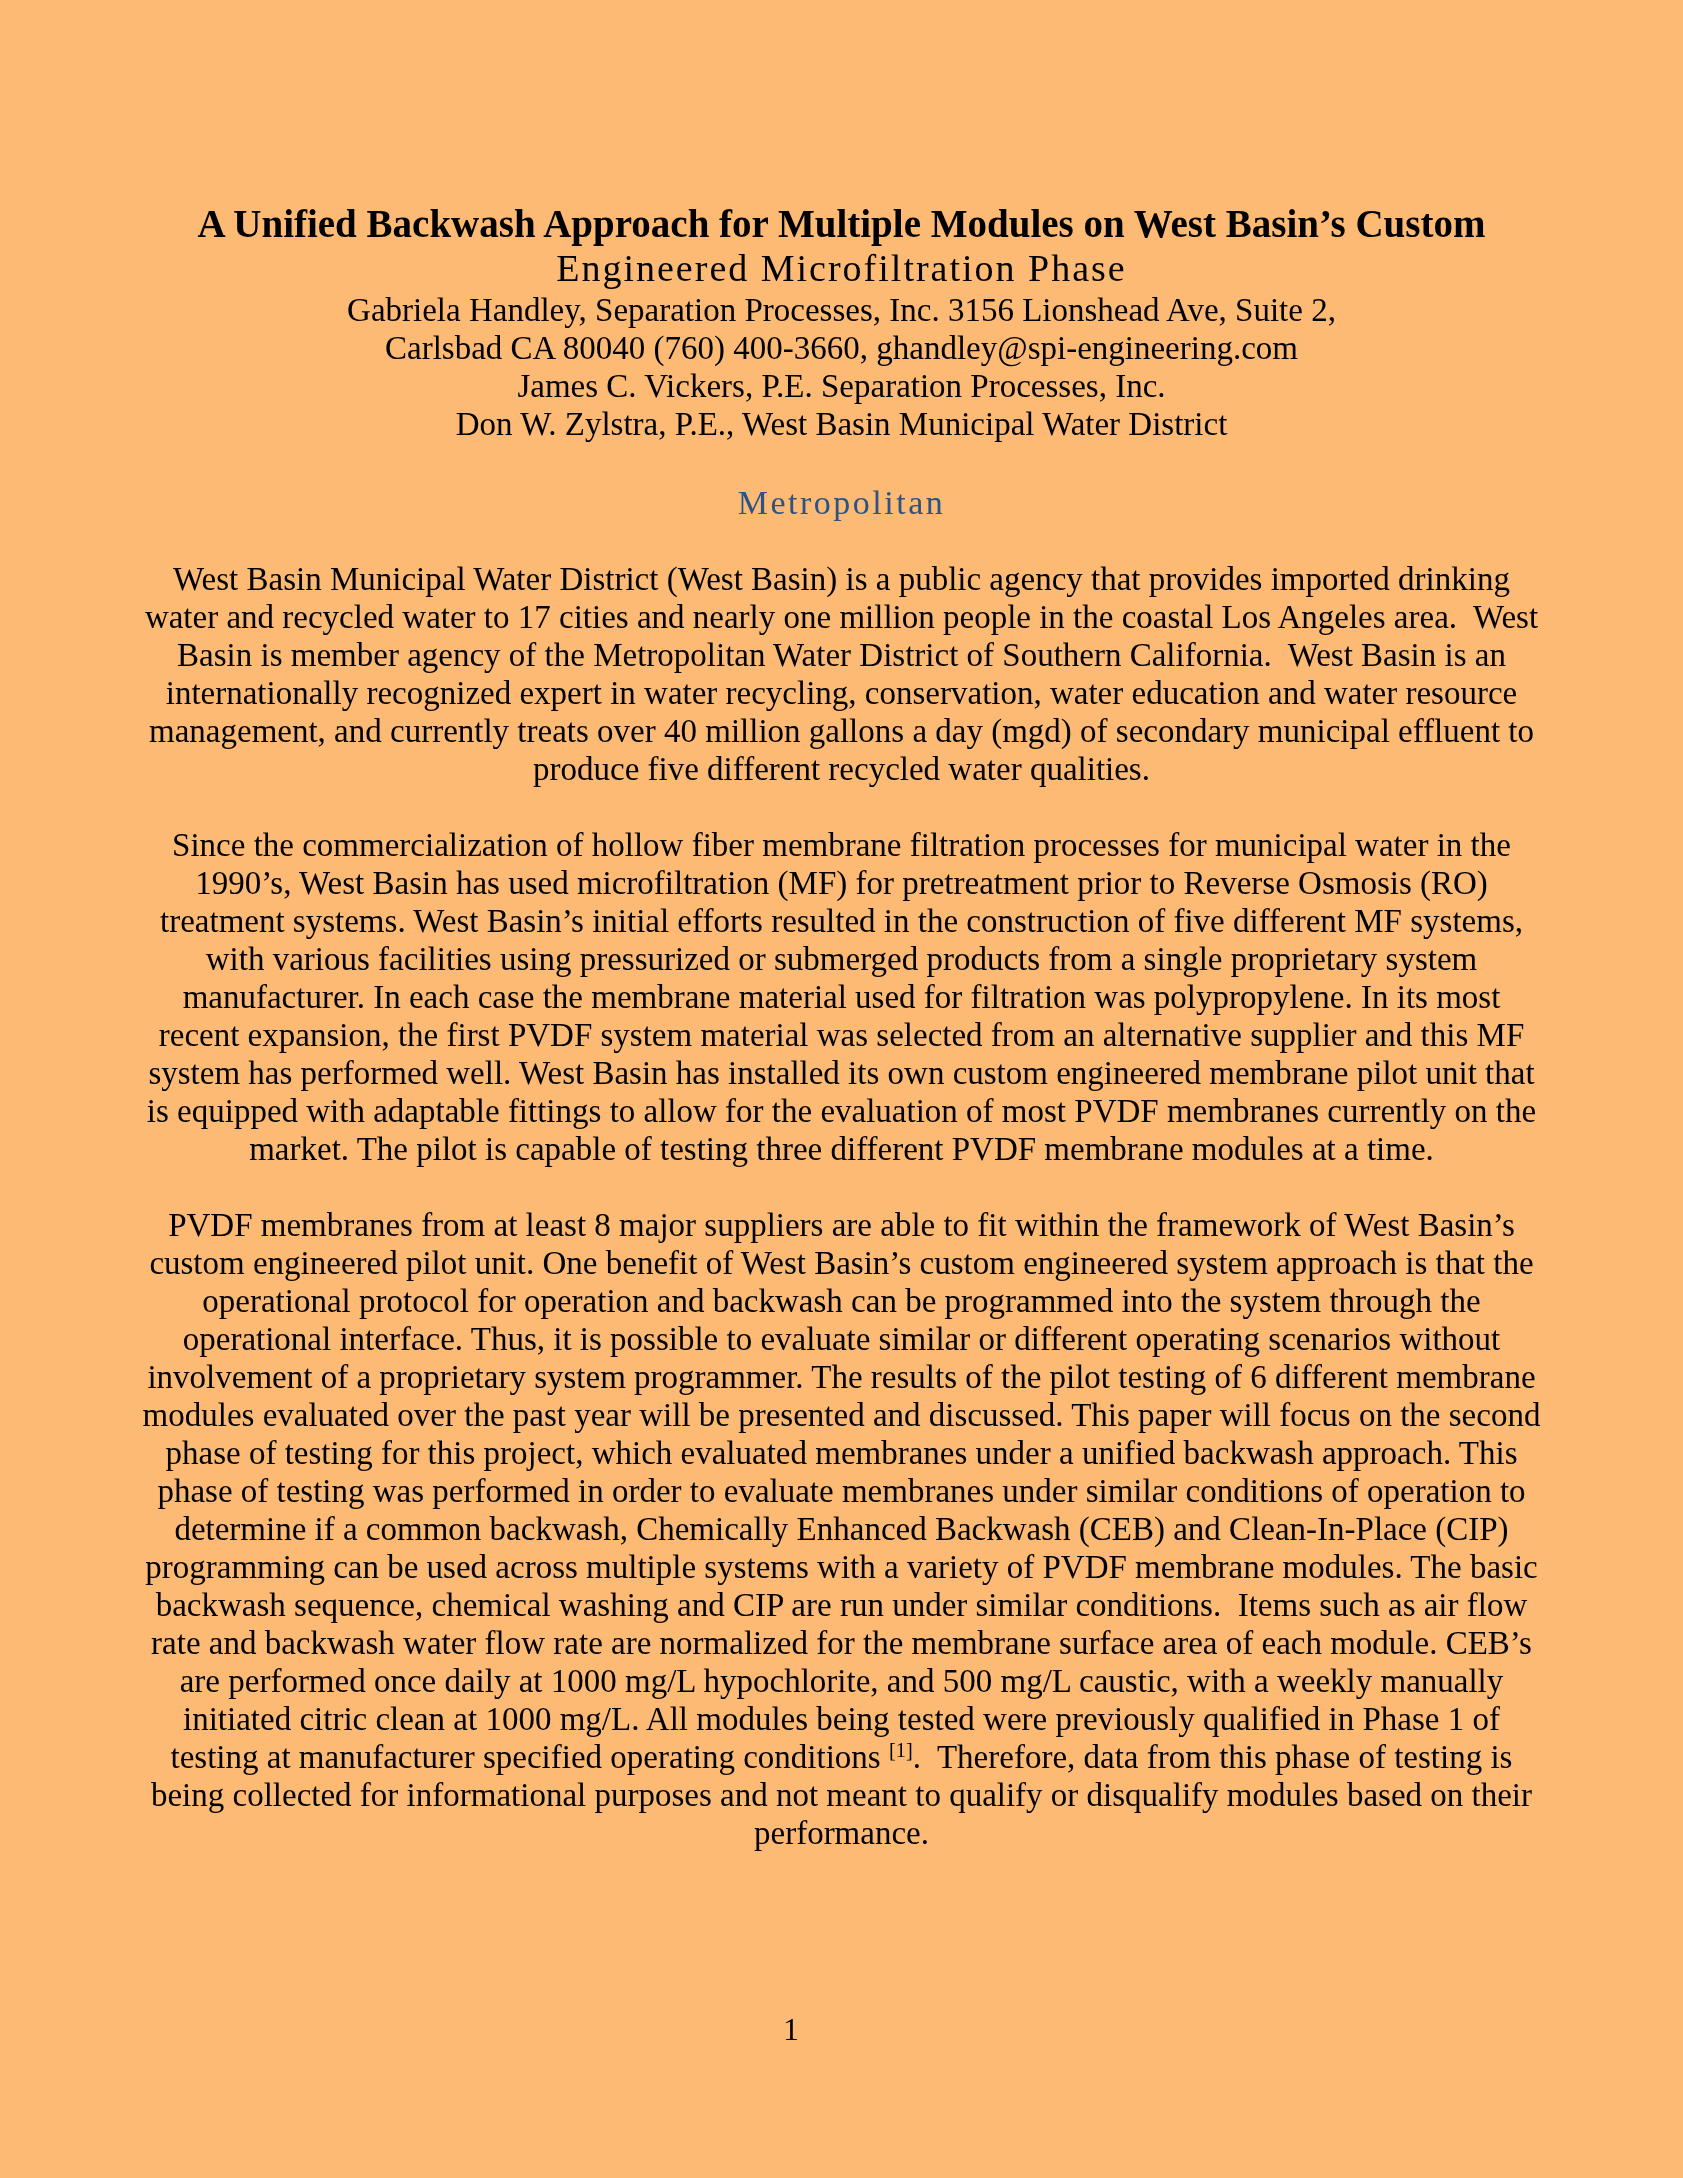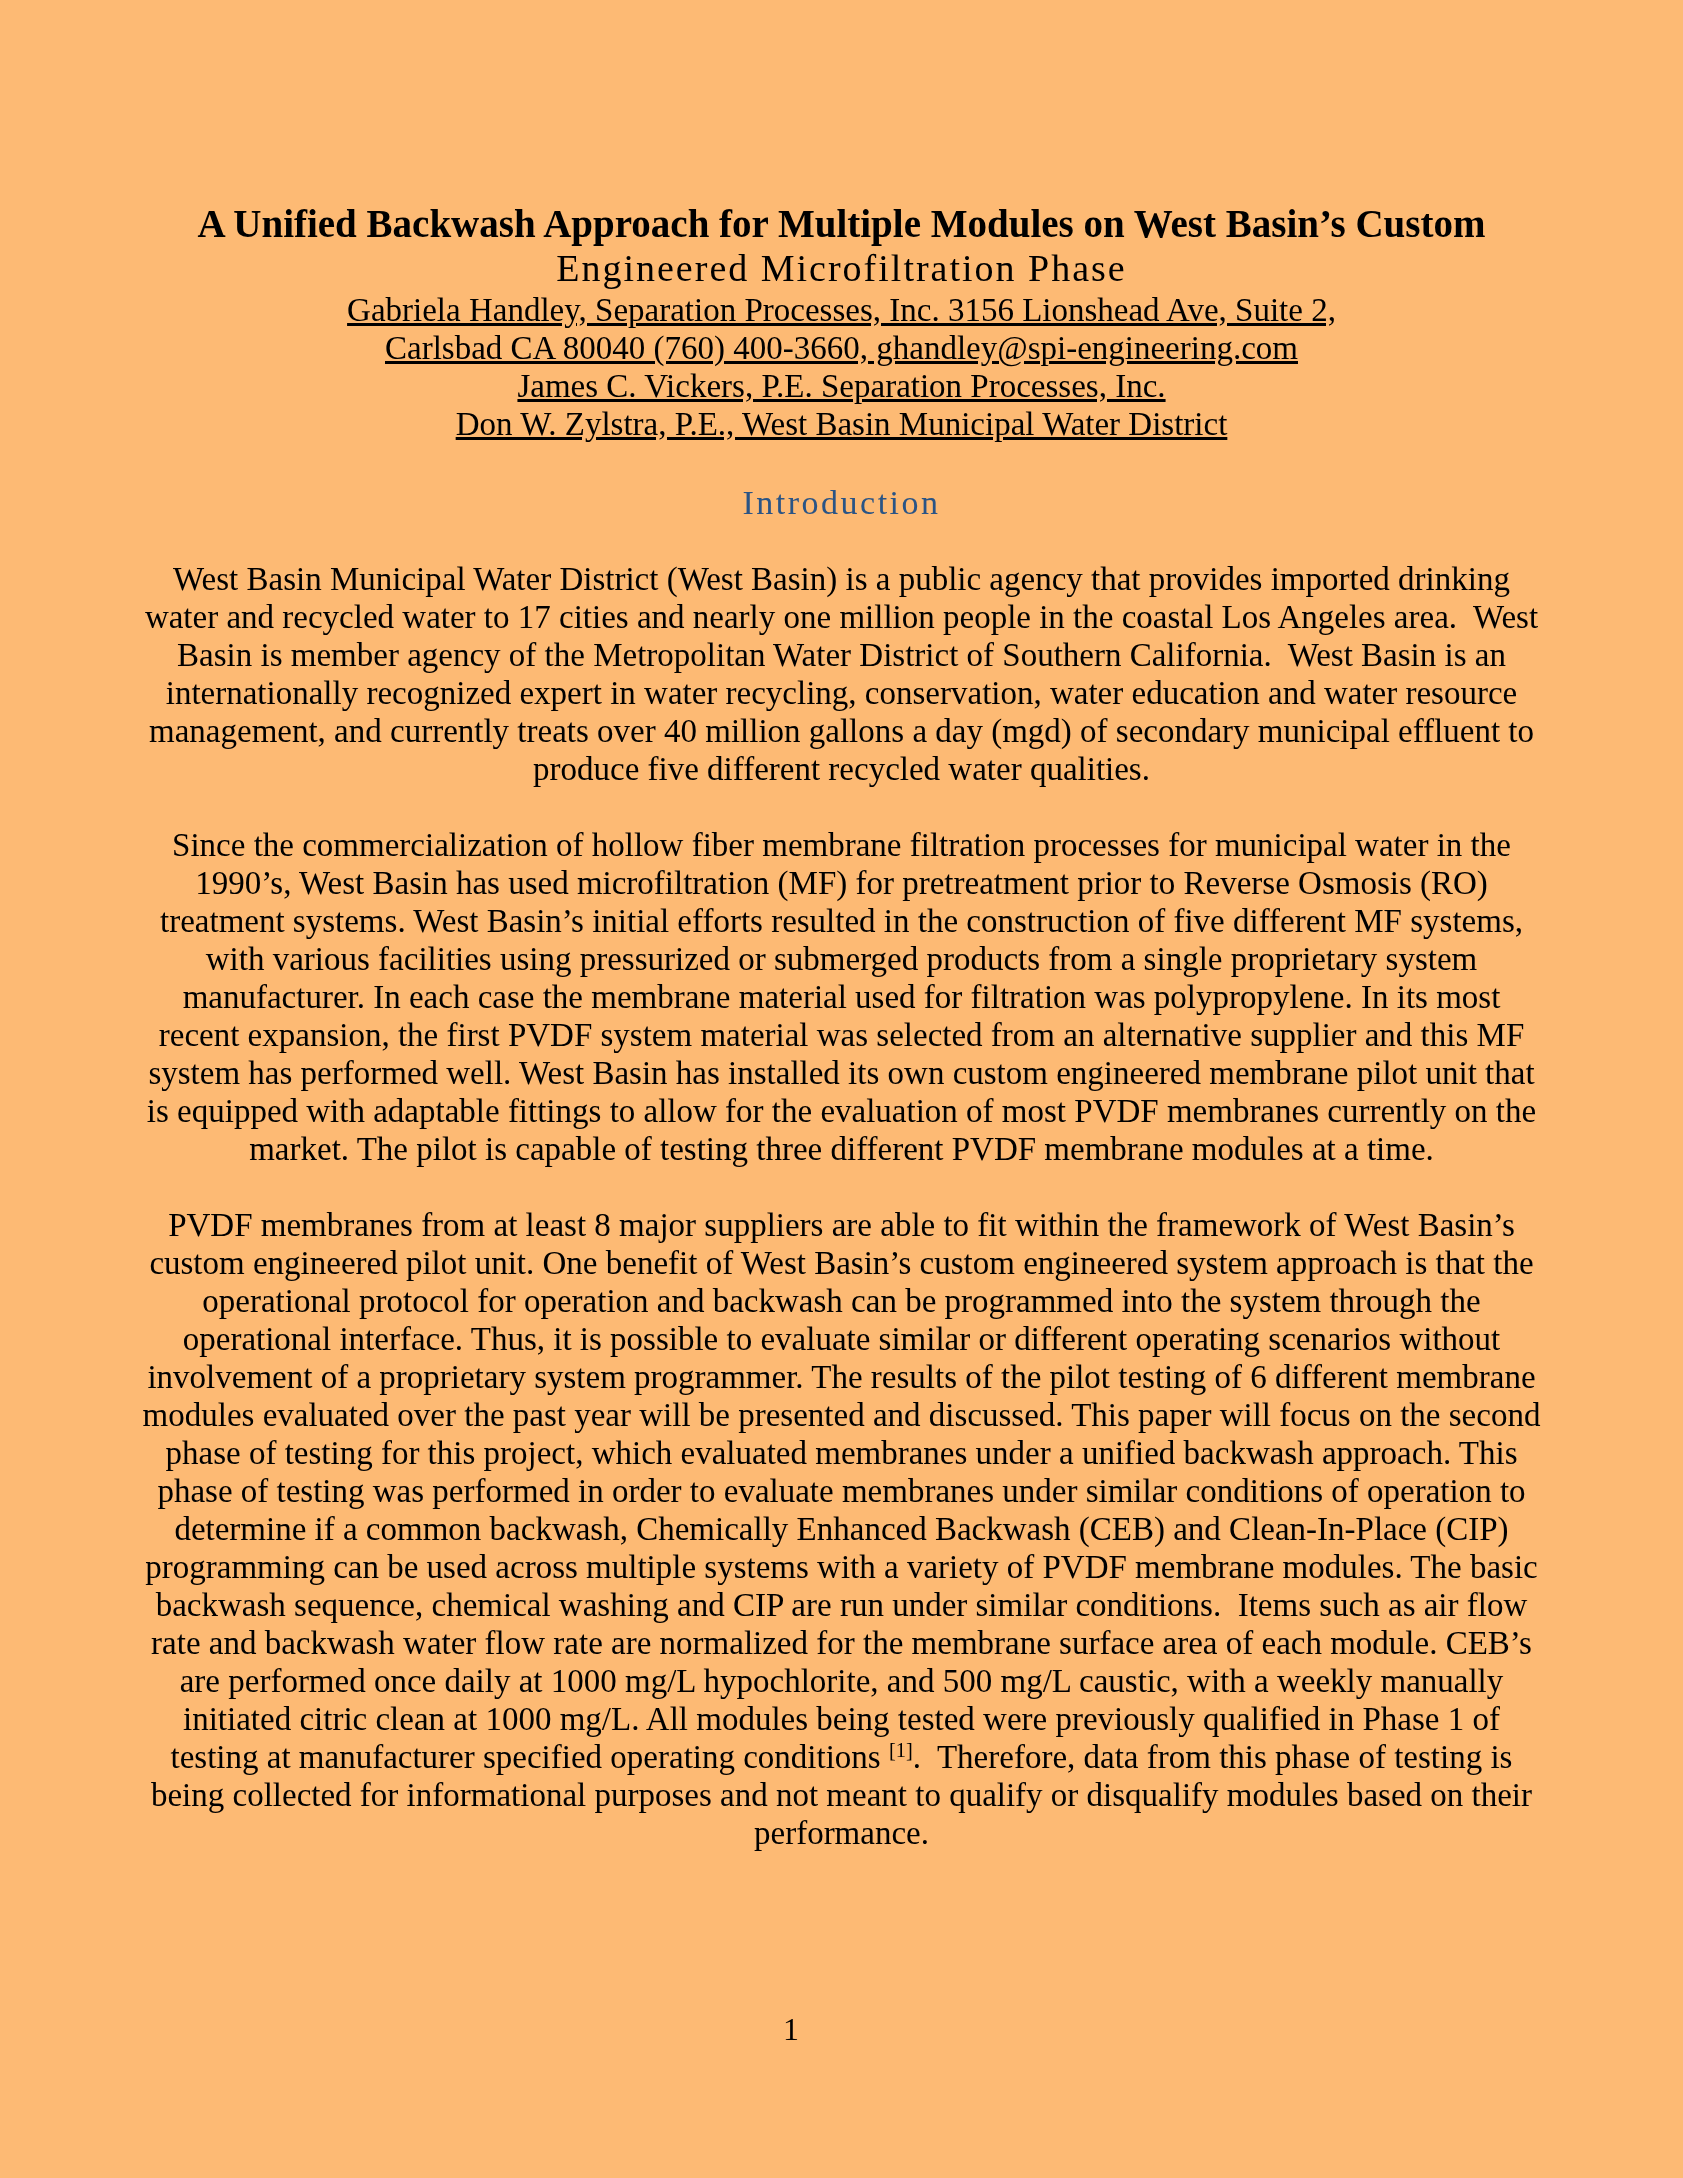--- a/index.html
+++ b/index.html
@@ -29,21 +29,20 @@
     font-size: 38px;
     font-weight: 400;
     letter-spacing: 2px;
     line-height: 45px;
     text-align: center;
   }
   .author-line {
     font-size: 33px;
     line-height: 38px;
     text-align: center;
-    text-decoration: underline;
   }
   .section-heading {
     margin: 41px 0 38px 0;
     font-size: 34px;
     font-weight: 400;
     letter-spacing: 2.5px;
     line-height: 38px;
     text-align: center;
     color: #2A5485; 
   }
@@ -83,21 +82,21 @@
     <div class="title-line2">Engineered Microfiltration Phase</div>
 
     <div>
       <div class="author-line">Gabriela Handley, Separation Processes, Inc. 3156 Lionshead Ave, Suite 2,</div>
       <div class="author-line">Carlsbad CA 80040 (760) 400-3660, ghandley@spi-engineering.com</div>
       <div class="author-line">James C. Vickers, P.E. Separation Processes, Inc.</div>
       <div class="author-line">Don W. Zylstra, P.E., West Basin Municipal Water District</div>
     </div>
   </header>
 
-  <h2 class="section-heading" style="color: rgb(42, 84, 133);">Introduction</h2>
+  <h2 class="section-heading" style="color: rgb(42, 84, 133);">Metropolitan</h2>
 
   <main>
     <p class="body-par"><span>West Basin Municipal Water District (West Basin) is a public agency that provides imported drinking water and recycled water to 17 cities and nearly one million people in the coastal Los Angeles area.  West Basin is member agency of the Metropolitan Water District of Southern California.  West Basin is an internationally recognized expert in water recycling, conservation, water education and water resource management, and currently treats over 40 million gallons a day (mgd) of secondary municipal effluent to produce five different recycled water qualities.</span></p>
     <p class="body-par"><span>Since the commercialization of hollow fiber membrane filtration processes for municipal water in the 1990’s, West Basin has used microfiltration (MF) for pretreatment prior to Reverse Osmosis (RO) treatment systems. West Basin’s initial efforts resulted in the construction of five different MF systems, with various facilities using pressurized or submerged products from a single proprietary system manufacturer. In each case the membrane material used for filtration was polypropylene. In its most recent expansion, the first PVDF system material was selected from an alternative supplier and this MF system has performed well. West Basin has installed its own custom engineered membrane pilot unit that is equipped with adaptable fittings to allow for the evaluation of most PVDF membranes currently on the market. The pilot is capable of testing three different PVDF membrane modules at a time.</span></p>
     <p class="body-par"><span>PVDF membranes from at least 8 major suppliers are able to fit within the framework of West Basin’s custom engineered pilot unit. One benefit of West Basin’s custom engineered system approach is that the operational protocol for operation and backwash can be programmed into the system through the operational interface. Thus, it is possible to evaluate similar or different operating scenarios without involvement of a proprietary system programmer. The results of the pilot testing of 6 different membrane modules evaluated over the past year will be presented and discussed. This paper will focus on the second phase of testing for this project, which evaluated membranes under a unified backwash approach. This phase of testing was performed in order to evaluate membranes under similar conditions of operation to determine if a common backwash, Chemically Enhanced Backwash (CEB) and Clean-In-Place (CIP) programming can be used across multiple systems with a variety of PVDF membrane modules. The basic backwash sequence, chemical washing and CIP are run under similar conditions.  Items such as air flow rate and backwash water flow rate are normalized for the membrane surface area of each module. CEB’s are performed once daily at 1000 mg/L hypochlorite, and 500 mg/L caustic, with a weekly manually initiated citric clean at 1000 mg/L. All modules being tested were previously qualified in Phase 1 of testing at manufacturer specified operating conditions </span><sup>[1]</sup><span>.  Therefore, data from this phase of testing is being collected for informational purposes and not meant to qualify or disqualify modules based on their performance.</span></p>
   </main>
 
   <footer class="page-number">1</footer>
 
 </div>

